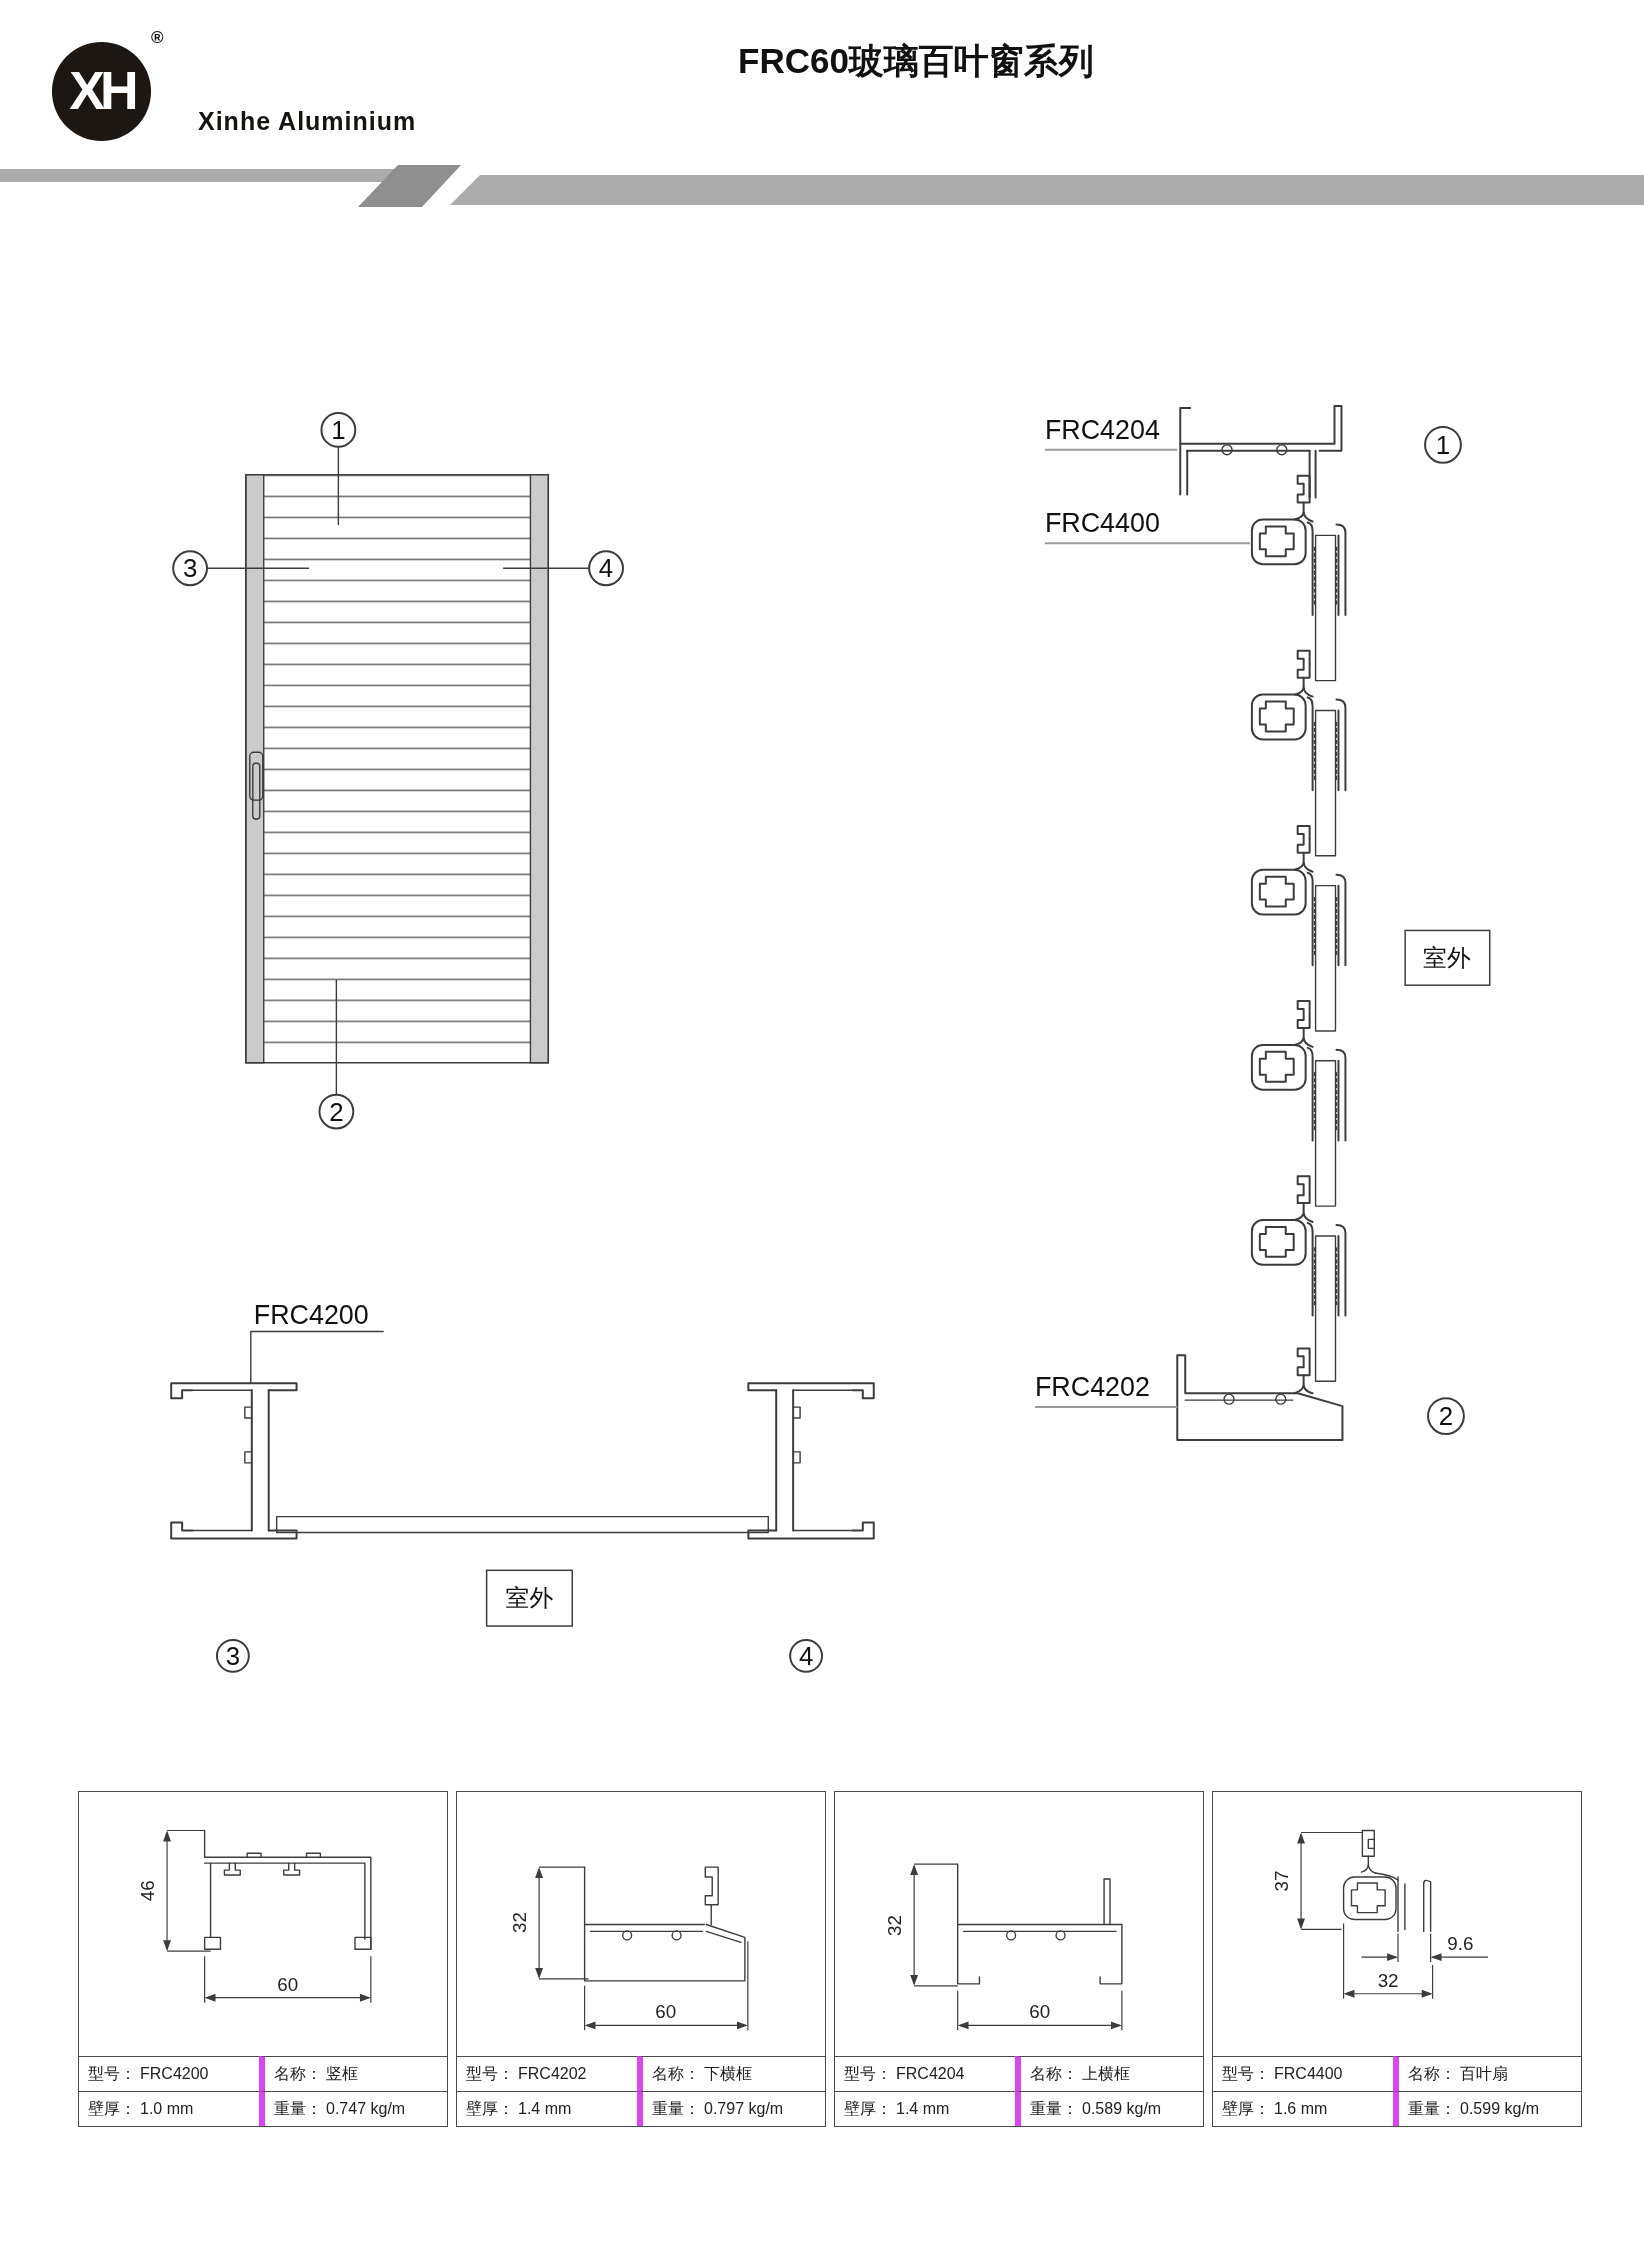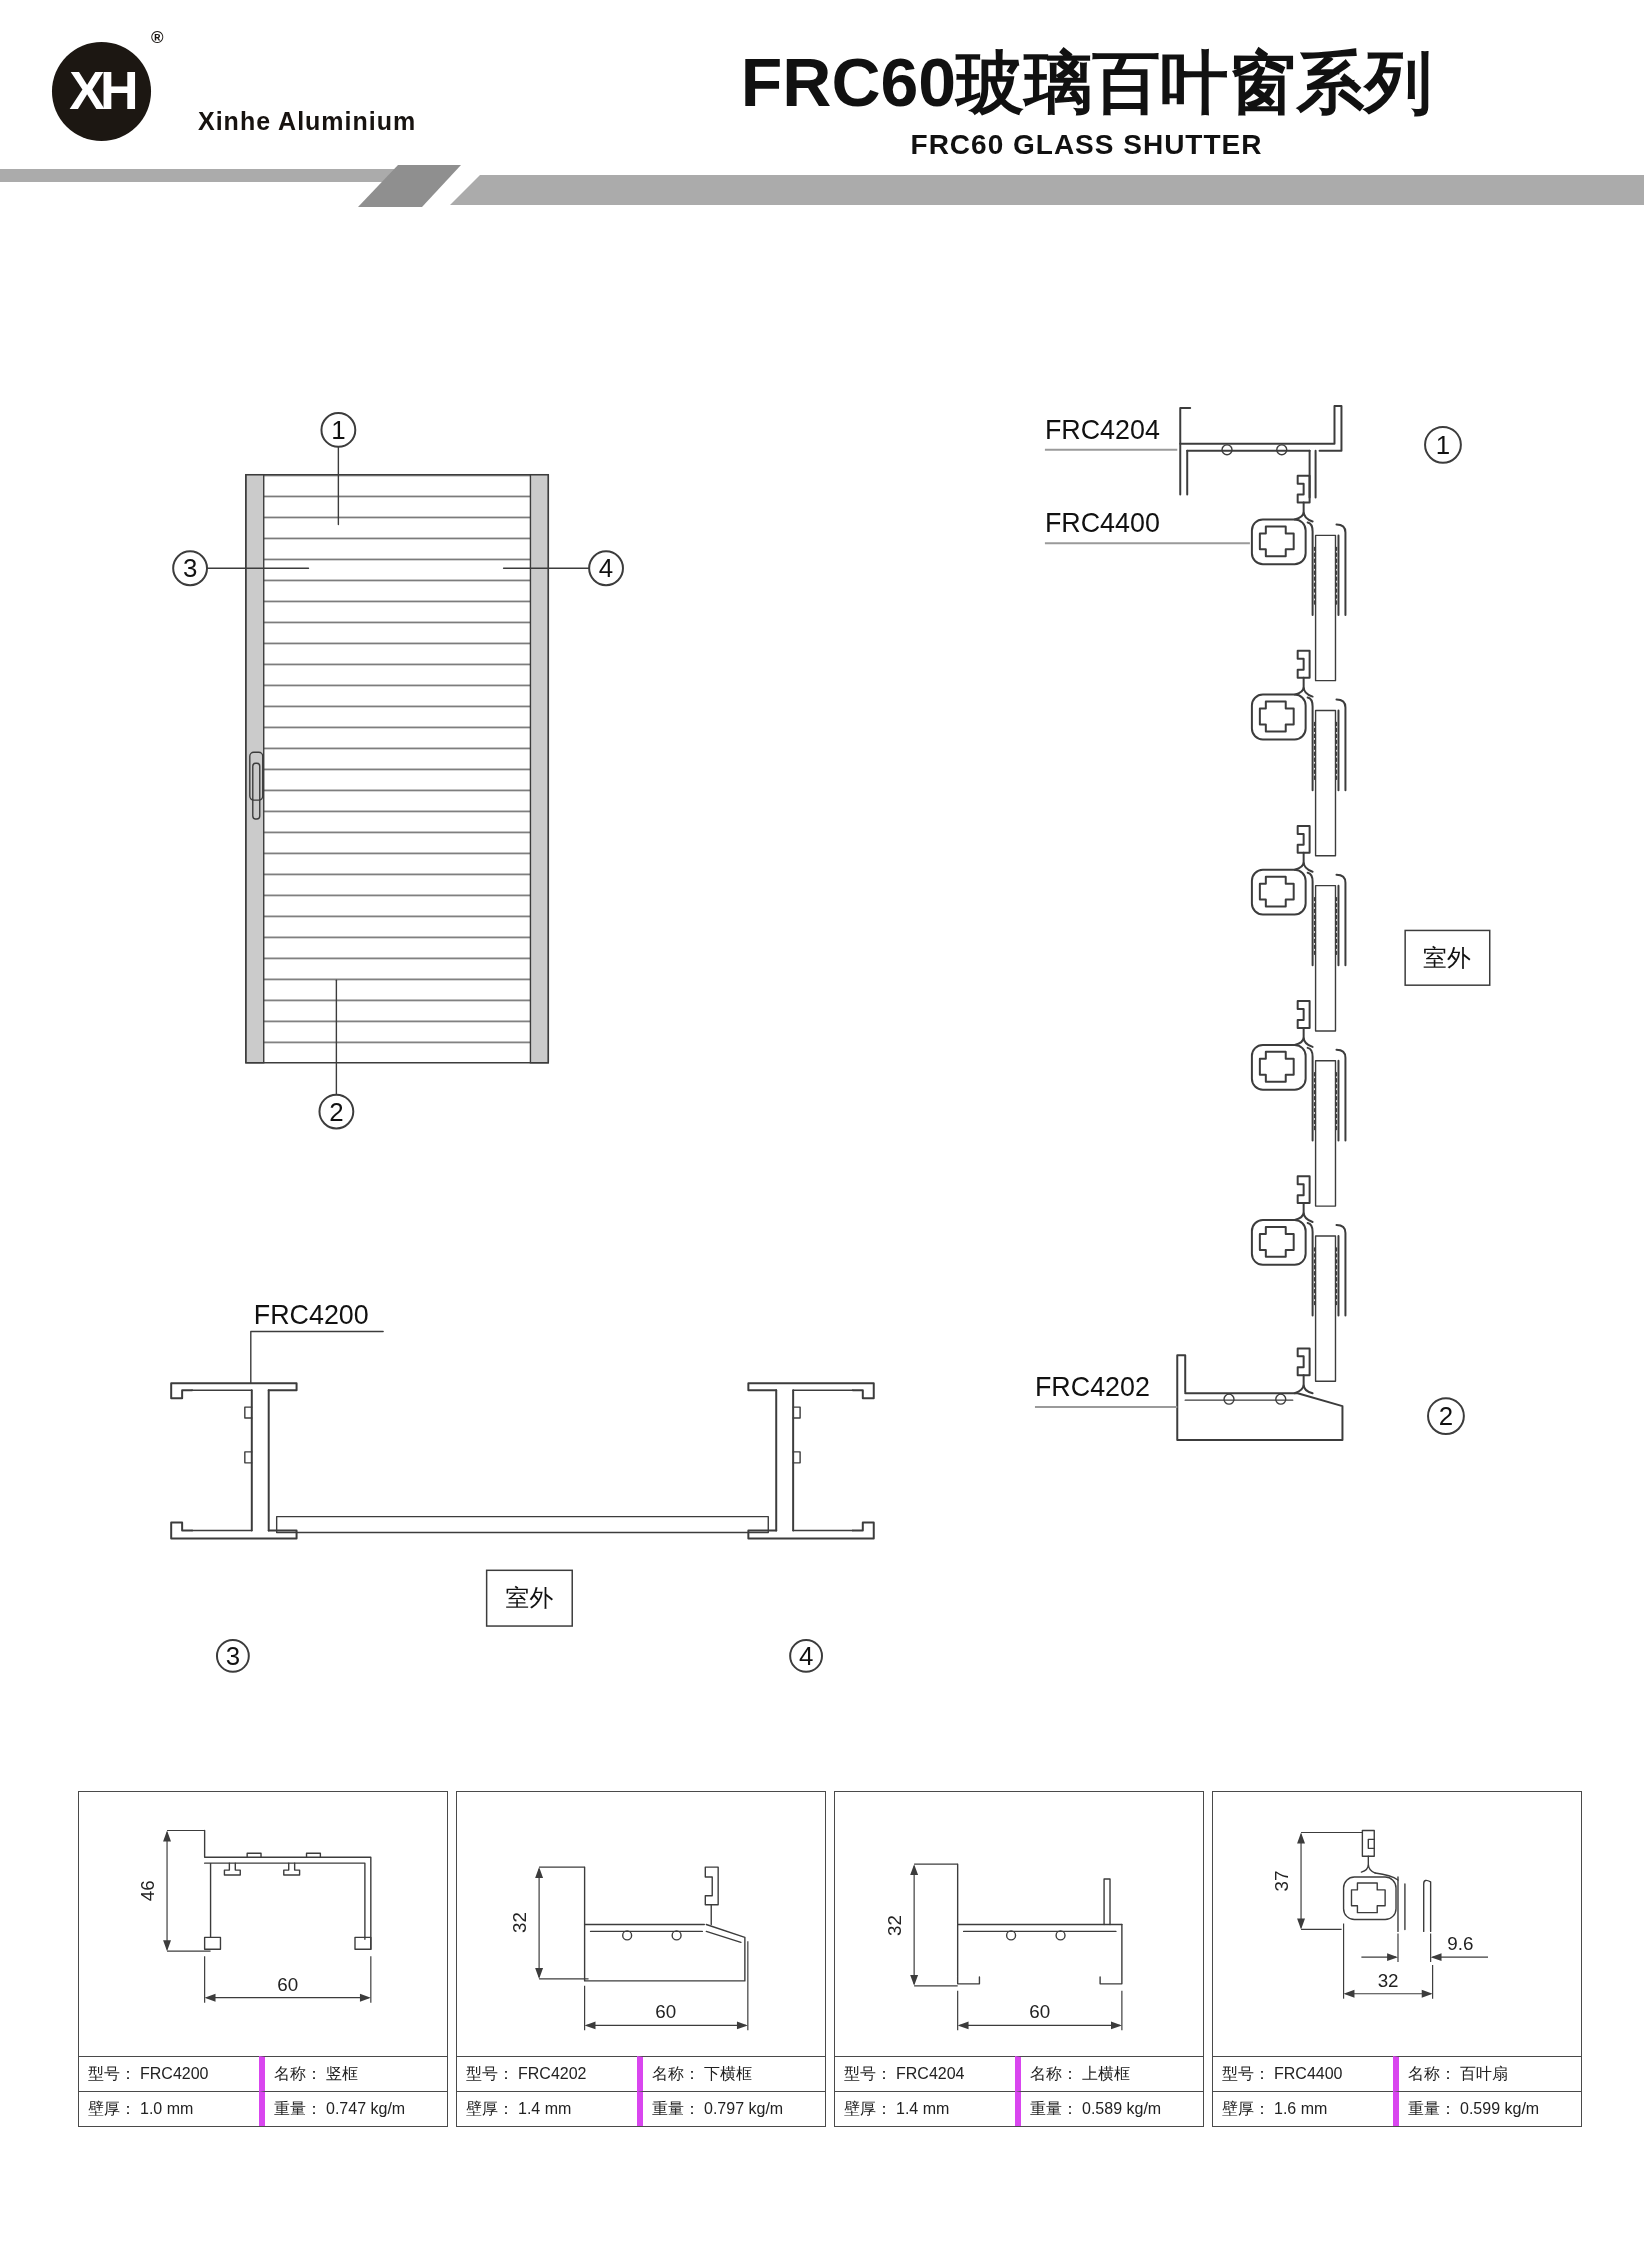--- a/index.html
+++ b/index.html
@@ -2,21 +2,21 @@
 <html><head>
 <meta charset="utf-8">
 <style>
   html,body{margin:0;padding:0;background:#fff;}
   body{width:1645px;height:2248px;position:relative;font-family:"Liberation Sans",sans-serif;color:#111;}
   .abs{position:absolute;}
   
   .brand-cn{font-size:58px;font-weight:bold;letter-spacing:3px;color:#171310;}
   .brand-en{font-size:25px;font-weight:bold;color:#171310;letter-spacing:1px;}
   .reg{font-size:17px;font-weight:bold;color:#171310;}
-  .title-cn{font-size:68px;font-weight:bold;text-align:center;color:#111;}
+  .title-cn{font-size:35px;font-weight:bold;color:#111;}
   .title-en{font-size:28px;font-weight:bold;text-align:center;color:#111;letter-spacing:1px;}
   .stripe{position:absolute;}
   .stripe-a{left:0;top:169px;width:434px;height:13px;background:#ababab;clip-path:polygon(0 0,100% 0,calc(100% - 13px) 100%,0 100%);}
   .stripe-b{left:358px;top:165px;width:103px;height:42px;background:#8f8f8f;clip-path:polygon(40px 0,100% 0,64px 100%,0 100%);}
   .stripe-c{left:450px;top:175px;width:1195px;height:30px;background:#ababab;clip-path:polygon(30px 0,100% 0,100% 100%,0 100%);}
   
   svg .ln{fill:none;stroke:#3c3c3c;stroke-width:2;stroke-linejoin:round;stroke-linecap:round;}
   svg .lt{fill:none;stroke:#3c3c3c;stroke-width:1.4;stroke-linejoin:round;stroke-linecap:round;}
   svg .dim{fill:none;stroke:#3c3c3c;stroke-width:1.2;}
   svg .arr{fill:#3c3c3c;stroke:none;}
@@ -41,21 +41,20 @@
 <body>
 
 <div class="abs" style="left:0;top:0;width:1645px;height:229px;">
   <svg class="abs" style="left:48px;top:38px;" width="107" height="107" viewBox="0 0 108 108">
     <circle cx="54" cy="54" r="50" fill="#1c1712"></circle>
     <text x="54" y="72" text-anchor="middle" font-size="54" font-weight="bold" fill="#ffffff" letter-spacing="-5">XH</text>
   </svg>
   <div class="abs reg" style="left:151px;top:28px;">®</div>
   <div class="abs brand-en" style="left:198px;top:107px;">Xinhe Aluminium</div>
   <div class="abs title-cn" style="left:738px;top:38px;width:697px;">FRC60玻璃百叶窗系列</div>
-  <div class="abs title-en" style="left:738px;top:129px;width:697px;">FRC60 GLASS SHUTTER</div>
   <div class="stripe stripe-a"></div>
   <div class="stripe stripe-b"></div>
   <div class="stripe stripe-c"></div>
 </div>
 
 <svg class="abs" style="left:0;top:0;" width="1645" height="2248" viewBox="0 0 1653 2259">
   <defs>
     <pattern id="louv" x="265" y="477" width="268" height="21.1" patternUnits="userSpaceOnUse">
       <rect x="0" y="0" width="268" height="1.4" fill="#5a5a5a"></rect>
     </pattern>

